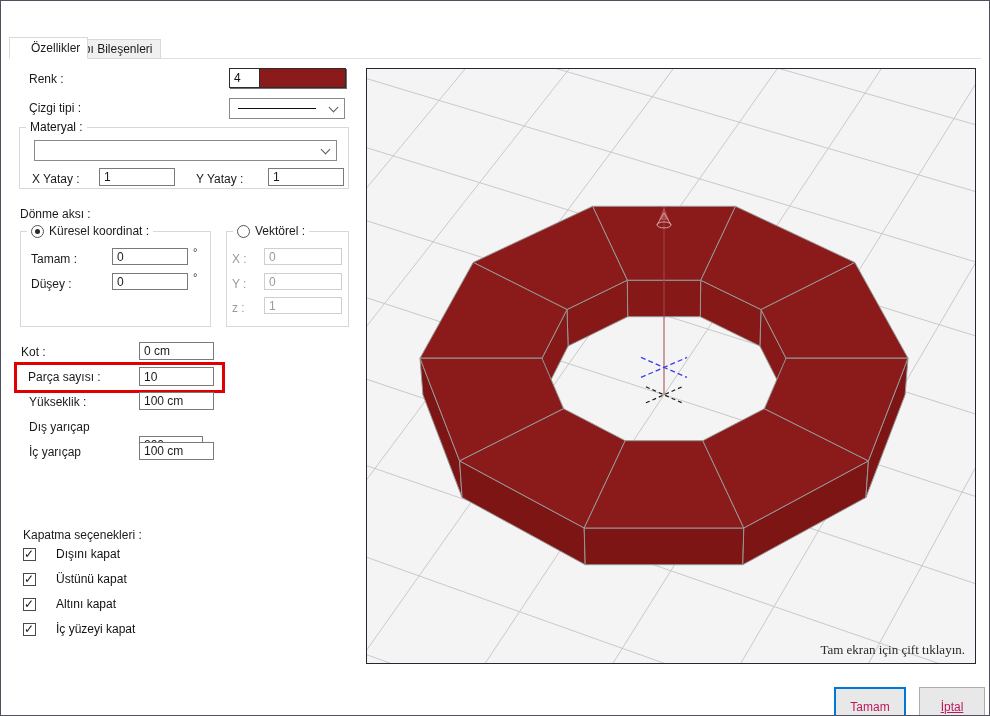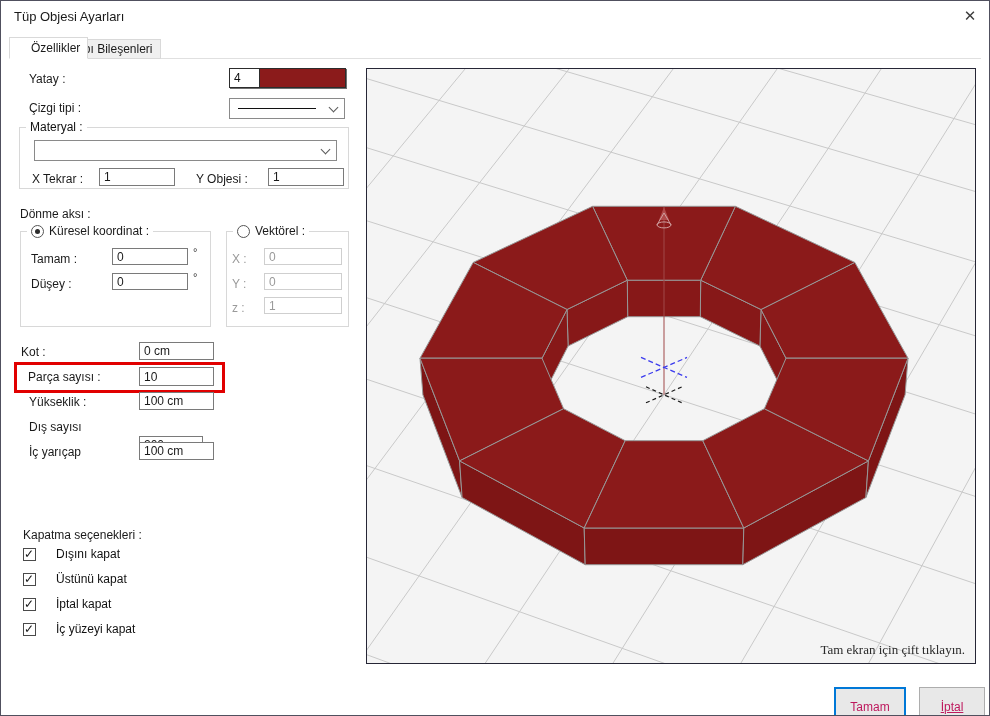--- a/index.html
+++ b/index.html
@@ -52,51 +52,47 @@
   .btn.ok { left:833px; top:686px; width:72px; background:#e8e8e8; border:2px solid #0078d7; }
   .btn.cancel { left:918px; top:686px; width:66px; background:#e8e8e8; border:1px solid #adadad;text-decoration:underline; }
 
   .deg { position:absolute; font-size:11px; color:#333; }
 </style>
 </head>
 <body>
 
 <div class="dialog">
 
-  <div class="titlebar">
-    <div class="title">Tüp Objesi Ayarları</div>
-    <div class="closebtn">✕</div>
-  </div>
 
   <div class="tabstrip">
     <div class="underline"></div>
     <div class="tab active">Özellikler</div>
     <div class="tab inactive">Yapı Bileşenleri</div>
   </div>
 
-  <div class="label" style="left:28px;top:71px">Yatay :</div>
+  <div class="label" style="left:28px;top:71px">Renk :</div>
   <div class="colorctl">
     <div class="num">4</div>
     <div class="swatch" style="background: rgb(139, 27, 27);"></div>
   </div>
 
   <div class="label" style="left:28px;top:100px">Çizgi tipi :</div>
   <div class="combo" style="left:228px;top:97px;width:116px;height:21px">
     <div class="lineglyph"></div>
     <div class="chev"></div>
   </div>
 
   <div class="group" style="left:18px;top:126px;width:330px;height:62px">
     <div class="legend">Materyal :</div>
     <div class="combo" style="left:14px;top:12px;width:303px;height:21px">
       <div class="chev"></div>
     </div>
-    <div class="label" style="left:12px;top:44px">X Tekrar :</div>
+    <div class="label" style="left:12px;top:44px">X Yatay :</div>
     <input class="tinput" style="left: 79px; top: 40px; width: 76px; height: 18px;" value="1">
-    <div class="label" style="left:176px;top:44px">Y Objesi :</div>
+    <div class="label" style="left:176px;top:44px">Y Yatay :</div>
     <input class="tinput" style="left: 248px; top: 40px; width: 76px; height: 18px;" value="1">
   </div>
 
   <div class="label" style="left:19px;top:206px">Dönme aksı :</div>
 
   <div class="group" style="left:19px;top:230px;width:191px;height:96px">
     <div class="legend">
       <span class="radio sel"></span>
       <span class="label" style="position:static">Küresel koordinat :</span>
     </div>
@@ -124,38 +120,38 @@
   <div class="label" style="left:20px;top:344px">Kot :</div>
   <input class="tinput" style="left: 138px; top: 341px; width: 75px; height: 18px;" value="0 cm">
 
   <div class="hl-rect" style="border-color: rgb(225, 0, 0);"></div>
   <div class="label" style="left:27px;top:369px">Parça sayısı :</div>
   <input class="tinput" style="left: 138px; top: 366px; width: 75px; height: 19px;" value="10">
 
   <div class="label" style="left:28px;top:394px">Yükseklik :</div>
   <input class="tinput" style="left: 138px; top: 391px; width: 75px; height: 18px;" value="100 cm">
 
-  <div class="label" style="left:28px;top:419px">Dış sayısı</div>
+  <div class="label" style="left:28px;top:419px">Dış yarıçap</div>
   <input class="tinput" style="left: 138px; top: 416px; width: 64px; height: 18px; margin-top: 19px;" value="200 cm">
 
   <div class="label" style="left:28px;top:444px">İç yarıçap</div>
   <input class="tinput" style="left: 138px; top: 441px; width: 75px; height: 18px;" value="100 cm">
 
   <div class="label" style="left:22px;top:527px">Kapatma seçenekleri :</div>
   <div class="chkrow" style="left:22px;top:546px">
     <span class="chk checked"></span>
     <span>Dışını kapat</span>
   </div>
   <div class="chkrow" style="left:22px;top:571px">
     <span class="chk checked"></span>
     <span>Üstünü kapat</span>
   </div>
   <div class="chkrow" style="left:22px;top:596px">
     <span class="chk checked"></span>
-    <span>İptal kapat</span>
+    <span>Altını kapat</span>
   </div>
   <div class="chkrow" style="left:22px;top:621px">
     <span class="chk checked"></span>
     <span>İç yüzeyi kapat</span>
   </div>
 
   <div class="preview" style="background: rgb(244, 244, 244); font-family: Liberation Serif, serif;">
     <svg id="preview-svg" width="608" height="594" viewBox="0 0 608 594">
         <line x1="-2503.9" y1="1045.7" x2="2061.2" y2="3748.8" stroke="#c9c9c9" stroke-width="1"></line>
         <line x1="-2371.4" y1="944.1" x2="2069.8" y2="3446.5" stroke="#c9c9c9" stroke-width="1"></line>

